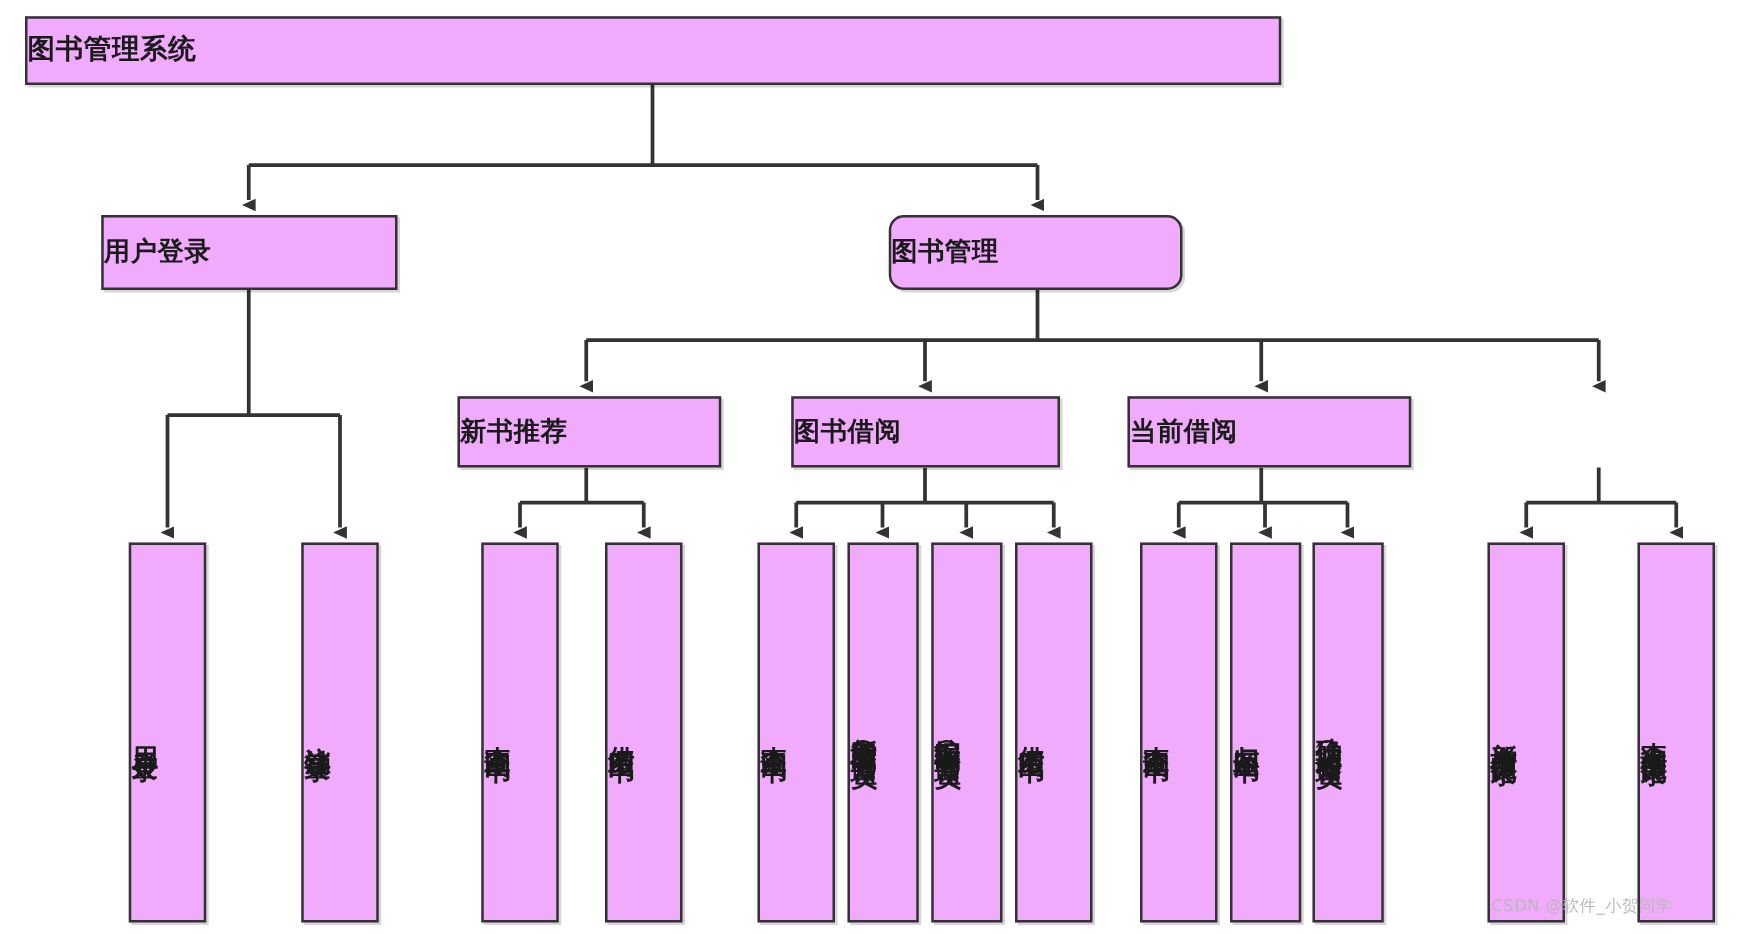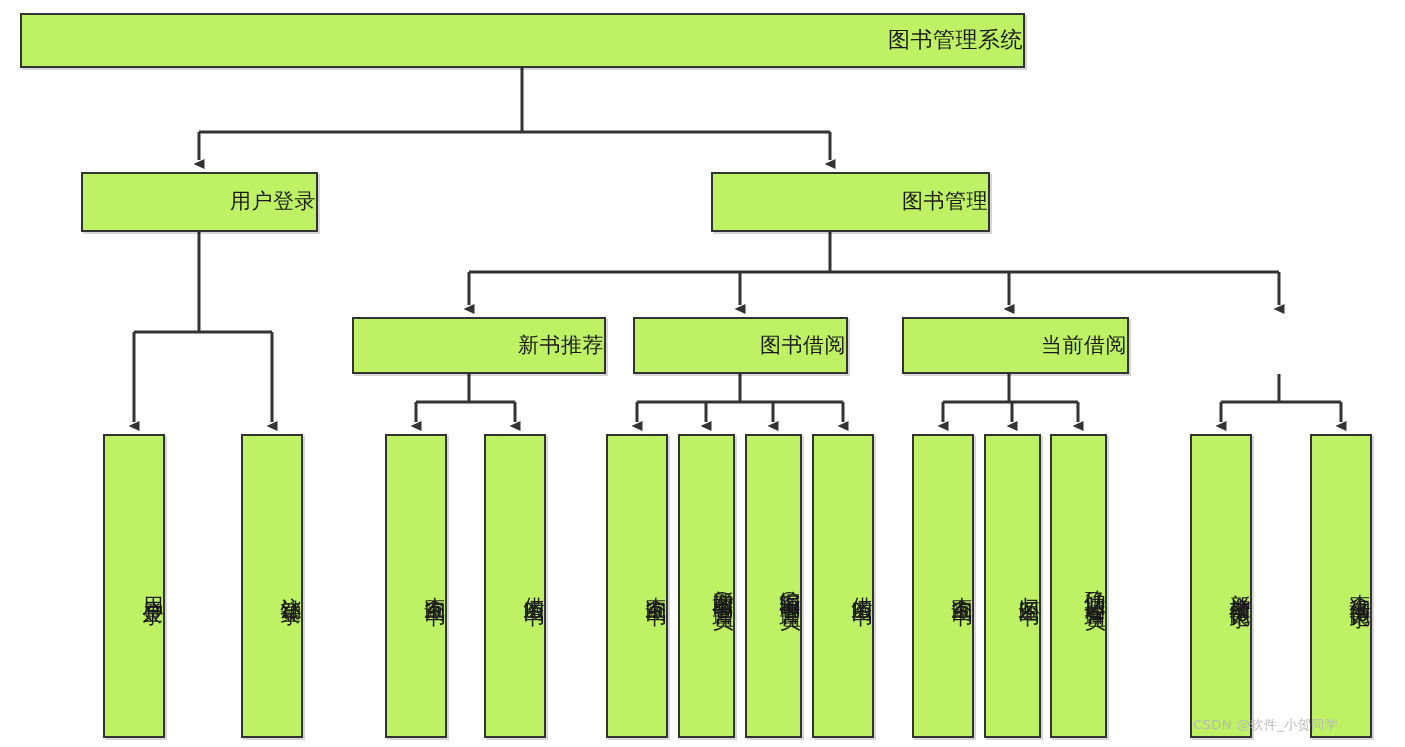--- a/index.html
+++ b/index.html
@@ -21,25 +21,26 @@
     position: absolute;
     left: 0;
     top: 0;
     width: 1405px;
     height: 747px;
   }
   .node-box {
     position: absolute;
     box-sizing: border-box;
     border: 2.5px solid #333333;
-    background: #bef264;
+    background: #f0abfc;
     display: flex;
     align-items: center;
-    justify-content: flex-end;
+    justify-content: flex-start;
     box-shadow: 2px 2px 0 rgba(0,0,0,0.16);
+    font-weight: bold;
   }
   .node-label-h {
     font-size: 21px;
     color: #1a1a1a;
     line-height: 1.2;
     letter-spacing: 0.5px;
     white-space: nowrap;
   }
   .node-label-v {
     font-size: 21px;
@@ -118,25 +119,25 @@
   </svg>
 
   <div class="node-box root-box" style="left:20px; top:13px; width:1005px; height:55px;">
     <span class="node-label-h">图书管理系统</span>
   </div>
 
   <div class="node-box" style="left:81px; top:172px; width:237px; height:60px;">
     <span class="node-label-h">用户登录</span>
   </div>
 
-  <div class="node-box" style="left:711px; top:172px; width:279px; height:60px;">
+  <div class="node-box" style="left:711px; top:172px; width:235px; height:60px;border-radius:12px;">
     <span class="node-label-h">图书管理</span>
   </div>
 
-  <div class="node-box" style="left:352px; top:317px; width:254px; height:57px;">
+  <div class="node-box" style="left:366px; top:317px; width:211px; height:57px;">
     <span class="node-label-h">新书推荐</span>
   </div>
 
   <div class="node-box" style="left:633px; top:317px; width:215px; height:57px;">
     <span class="node-label-h">图书借阅</span>
   </div>
 
   <div class="node-box" style="left:902px; top:317px; width:227px; height:57px;">
     <span class="node-label-h">当前借阅</span>
   </div>

